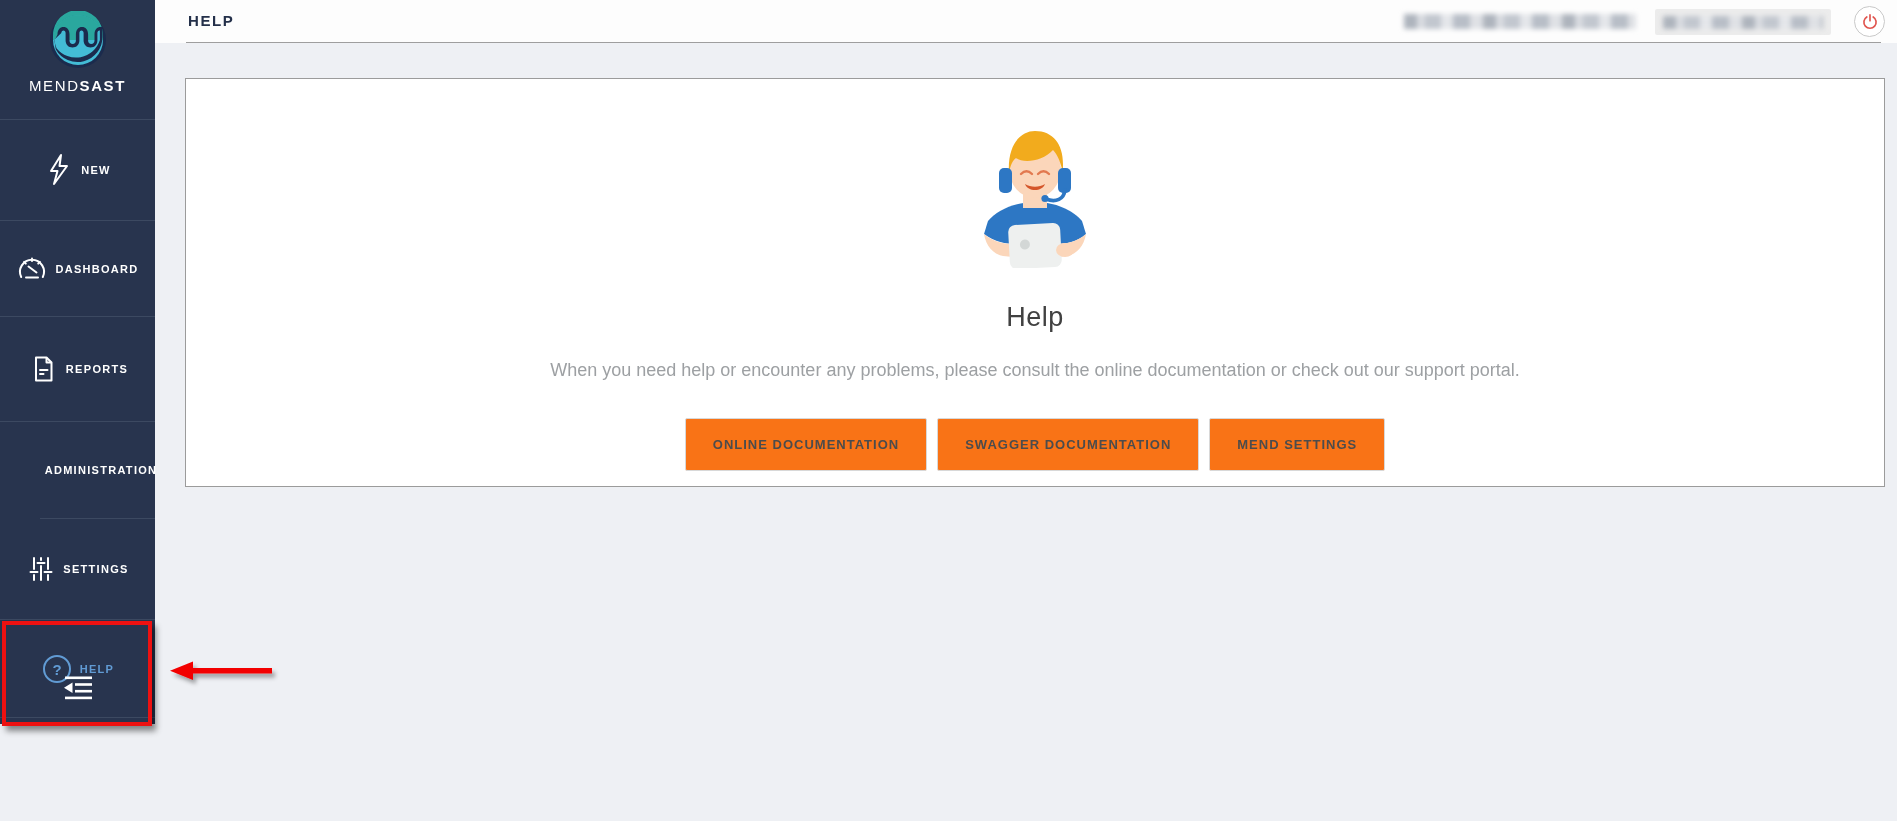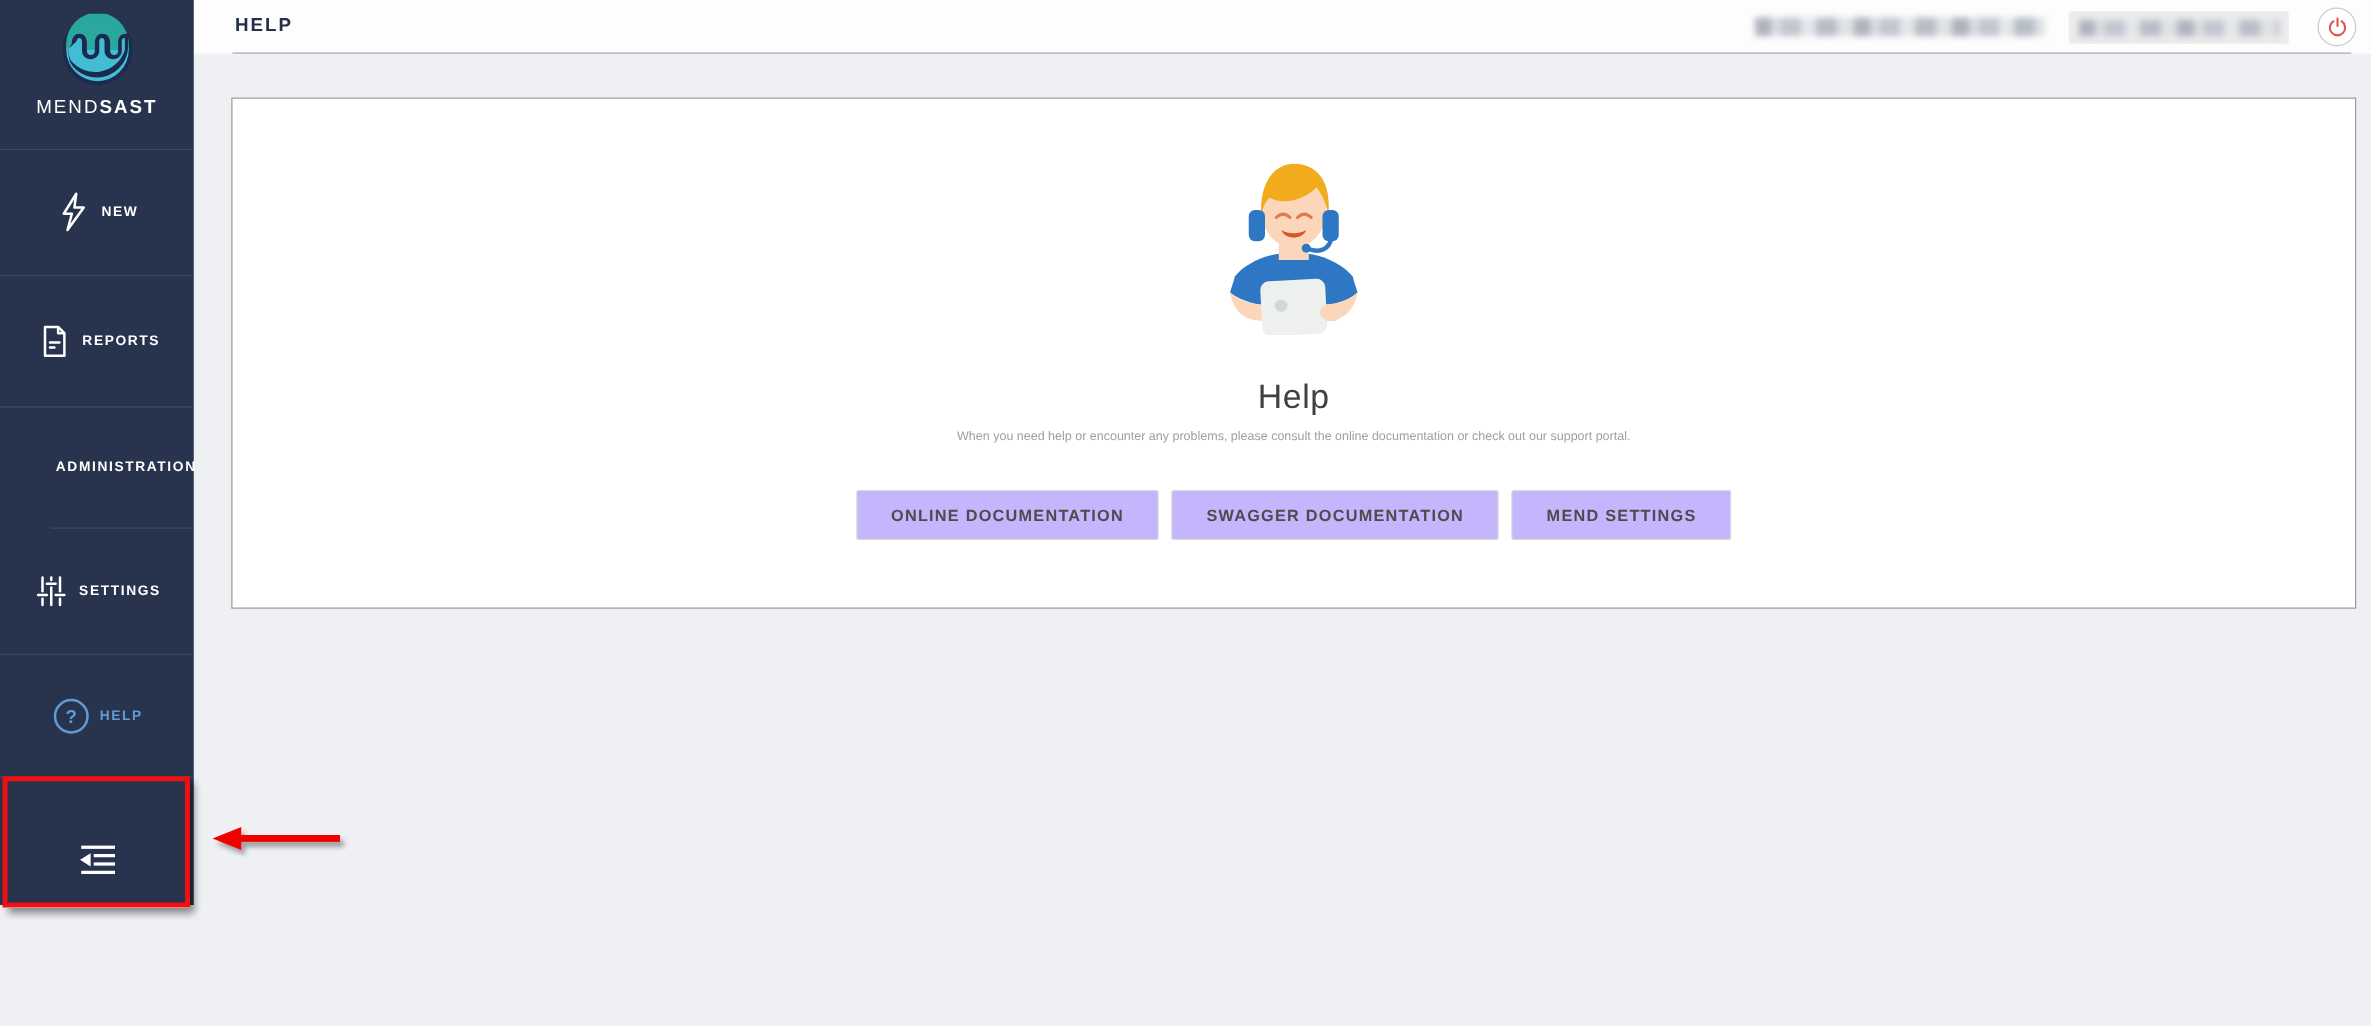--- a/index.html
+++ b/index.html
@@ -73,24 +73,24 @@
     display:flex; align-items:center; justify-content:center; cursor:pointer;
   }
   .content { position:absolute; left:0; top:43px; width:1742px; height:778px; background:#eef0f4; }
   .help-card {
     position:absolute; left:30px; top:35px; width:1700px; height:409px;
     background:#fff; border:1px solid #9b9b9b;
     display:flex; flex-direction:column; align-items:center;
   }
   .illustration { margin-top:47px; }
   .help-title { margin-top:34px; font-size:27px; font-weight:400; color:#414141; letter-spacing:0.5px; }
-  .help-desc  { margin-top:11px; font-size:10px; color:#9da0a3; }
+  .help-desc  { margin-top:27px; font-size:18px; color:#9da0a3; }
   .help-buttons { margin-top:37px; display:flex; gap:10px; }
   .help-btn {
-    height:40px; padding:0 27px; background:#c4b5fd; border:1px solid #d8d8d8;
+    height:53px; padding:0 27px; background:#f97316; border:1px solid #d8d8d8;
     border-radius:2px; font-family:"Liberation Sans", sans-serif;
     font-size:13px; font-weight:bold; letter-spacing:1px; color:#4c4c4c;
     display:flex; align-items:center; cursor:pointer;
   }
 </style>
 </head>
 <body>
 
 <div class="app">
 
@@ -114,20 +114,31 @@
       </div>
     </div>
 
     <div class="nav-item h-new">
       <svg width="30" height="34" viewBox="0 0 30 34">
         <path d="M17 2 L7 18 L13.5 18 L10 31 L23 13 L15.5 13 Z" fill="none" stroke="#fff" stroke-width="2" stroke-linejoin="round"></path>
       </svg>
       <span class="nav-label">NEW</span>
     </div>
 
+    <div class="nav-item h-dash">
+      <svg width="32" height="28" viewBox="0 0 32 28">
+        <path d="M5.2 22 A12 12 0 1 1 26.8 22" fill="none" stroke="#fff" stroke-width="2" stroke-linecap="round"></path>
+        <line x1="10" y1="22.5" x2="22" y2="22.5" stroke="#fff" stroke-width="2" stroke-linecap="round"></line>
+        <line x1="16" y1="3.5" x2="16" y2="6" stroke="#fff" stroke-width="2" stroke-linecap="round"></line>
+        <line x1="8.2" y1="6.8" x2="9.8" y2="8.6" stroke="#fff" stroke-width="2" stroke-linecap="round"></line>
+        <line x1="23.8" y1="6.8" x2="22.2" y2="8.6" stroke="#fff" stroke-width="2" stroke-linecap="round"></line>
+        <line x1="12.5" y1="11.5" x2="20.5" y2="17.5" stroke="#fff" stroke-width="2" stroke-linecap="round"></line>
+      </svg>
+      <span class="nav-label">DASHBOARD</span>
+    </div>
 
     <div class="nav-item h-rep">
       <svg width="32" height="32" viewBox="0 0 32 32">
         <path d="M9 4.5 H19.5 L24.5 9.5 V27.5 H9 Z" fill="none" stroke="#fff" stroke-width="2" stroke-linejoin="round"></path>
         <path d="M19.5 4.5 V9.5 H24.5" fill="none" stroke="#fff" stroke-width="2" stroke-linejoin="round"></path>
         <line x1="13" y1="17" x2="20.5" y2="17" stroke="#fff" stroke-width="2" stroke-linecap="round"></line>
         <line x1="13" y1="21" x2="16.5" y2="21" stroke="#fff" stroke-width="2" stroke-linecap="round"></line>
       </svg>
       <span class="nav-label">REPORTS</span>
     </div>

